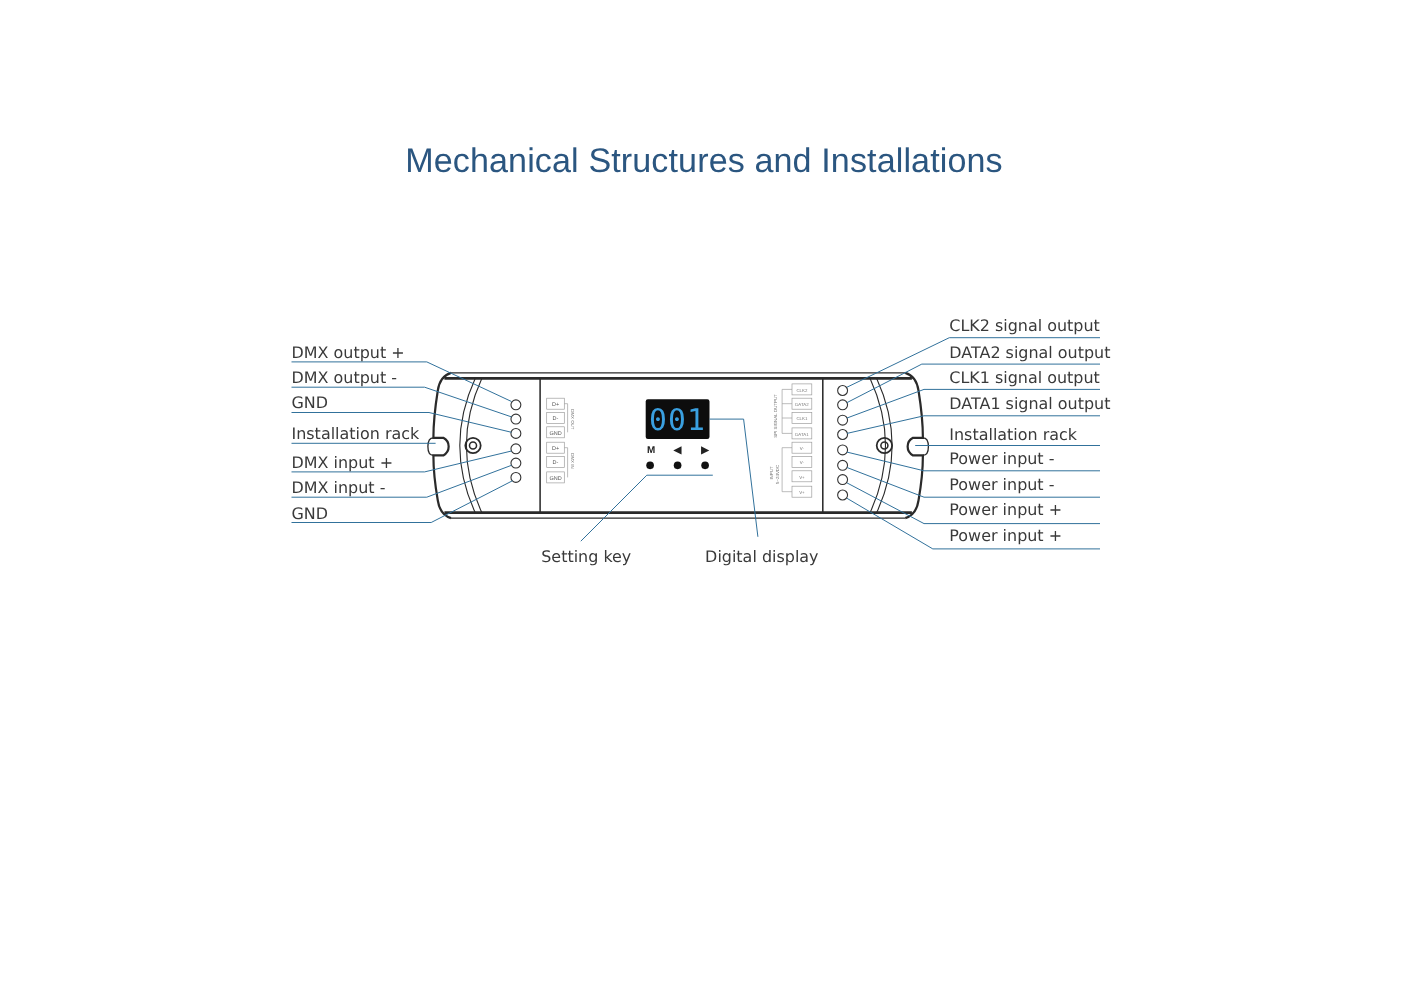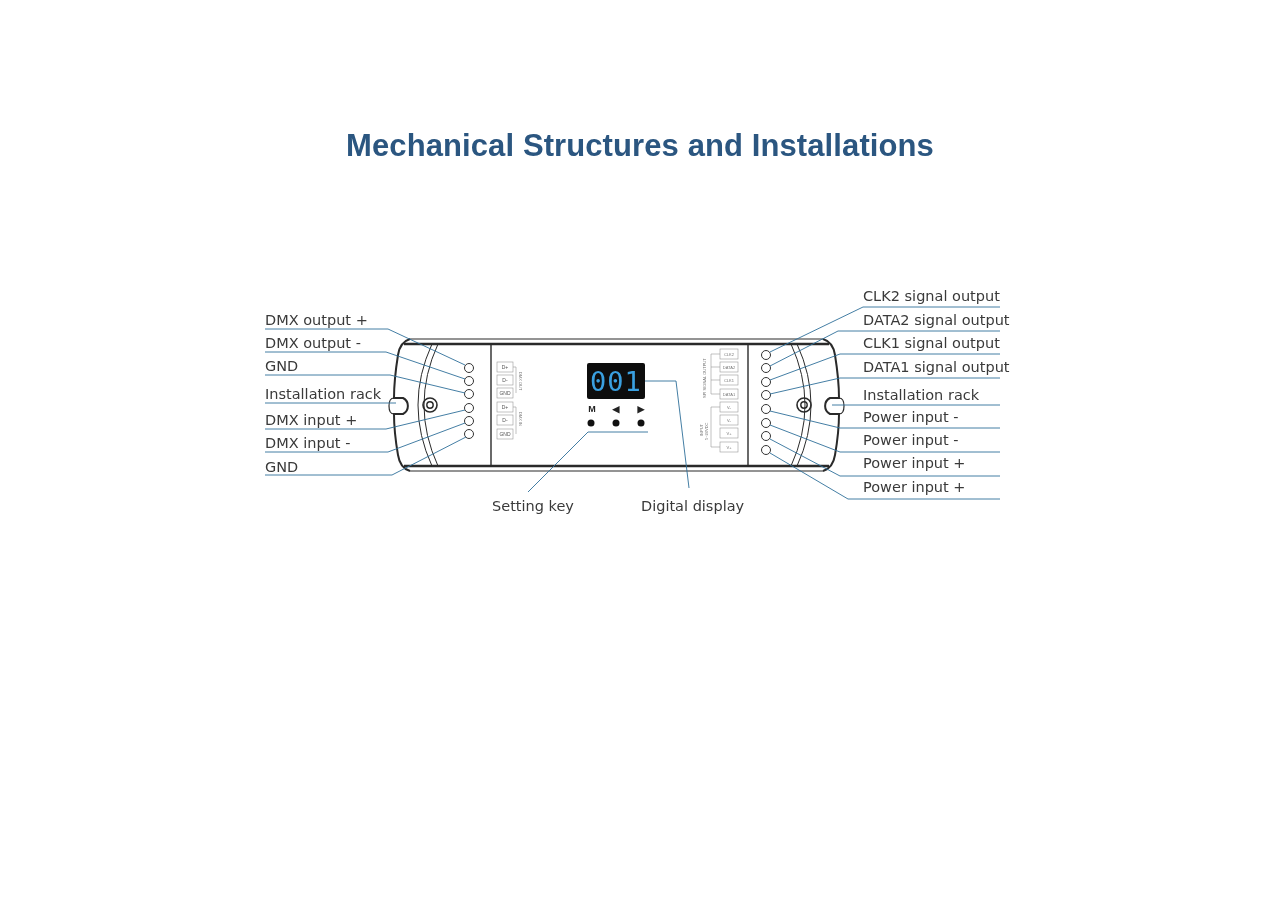--- a/index.html
+++ b/index.html
@@ -1,19 +1,19 @@
 <!DOCTYPE html>
 <html><head>
 <meta charset="utf-8">
 <style>
   html, body { margin:0; padding:0; background:#ffffff; }
   body { width:1280px; height:900px; position:relative; overflow:hidden; font-family:"Liberation Sans", sans-serif; }
   .title {
     position:absolute; left:0; top:128px; width:1280px; text-align:center;
-    font-family:"Liberation Sans", sans-serif; font-weight:bold; font-size:31px;
+    font-family:"Liberation Sans", sans-serif; font-weight:normal; font-size:31px;
     color:#2b5680; letter-spacing:0.1px;
   }
   svg { position:absolute; left:0; top:0; }
   .lbl { font-family:"DejaVu Sans", sans-serif; font-size:14.5px; fill:#3a3a3a; }
   .tiny { font-family:"Liberation Sans", sans-serif; font-size:5px; fill:#555; }
   .tinyv { font-family:"Liberation Sans", sans-serif; font-size:4px; fill:#777; }
   .key { font-family:"Liberation Sans", sans-serif; font-size:9px; font-weight:bold; fill:#222; }
   .seg { font-family:"DejaVu Sans Mono", monospace; font-size:27px; fill:#3aa0e0; }
   .leader { stroke:#2f6f9a; stroke-width:0.9; fill:none; }
   .outline { stroke:#2a2a2a; fill:none; }

